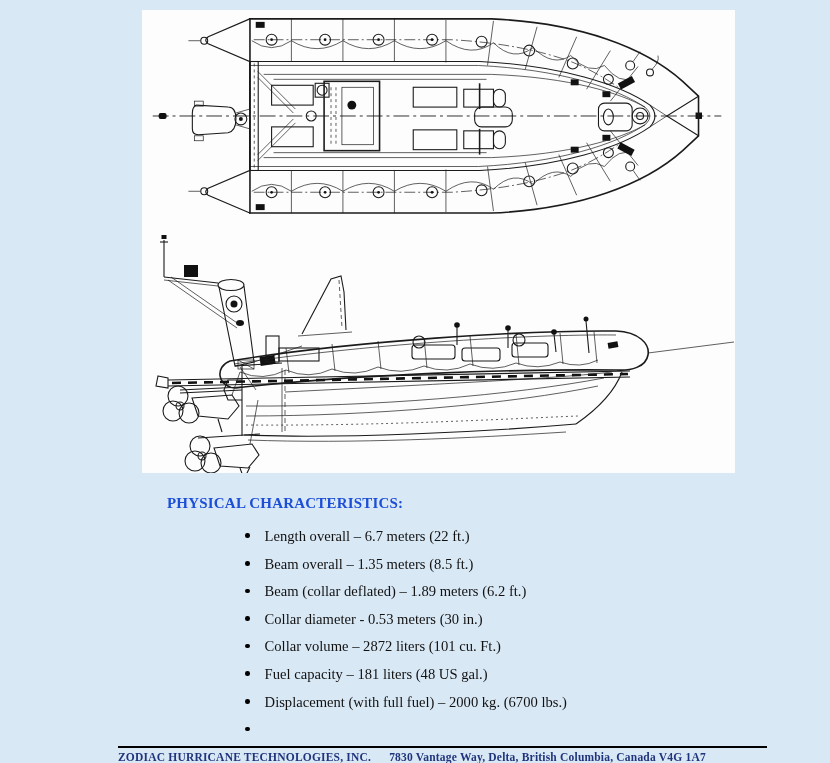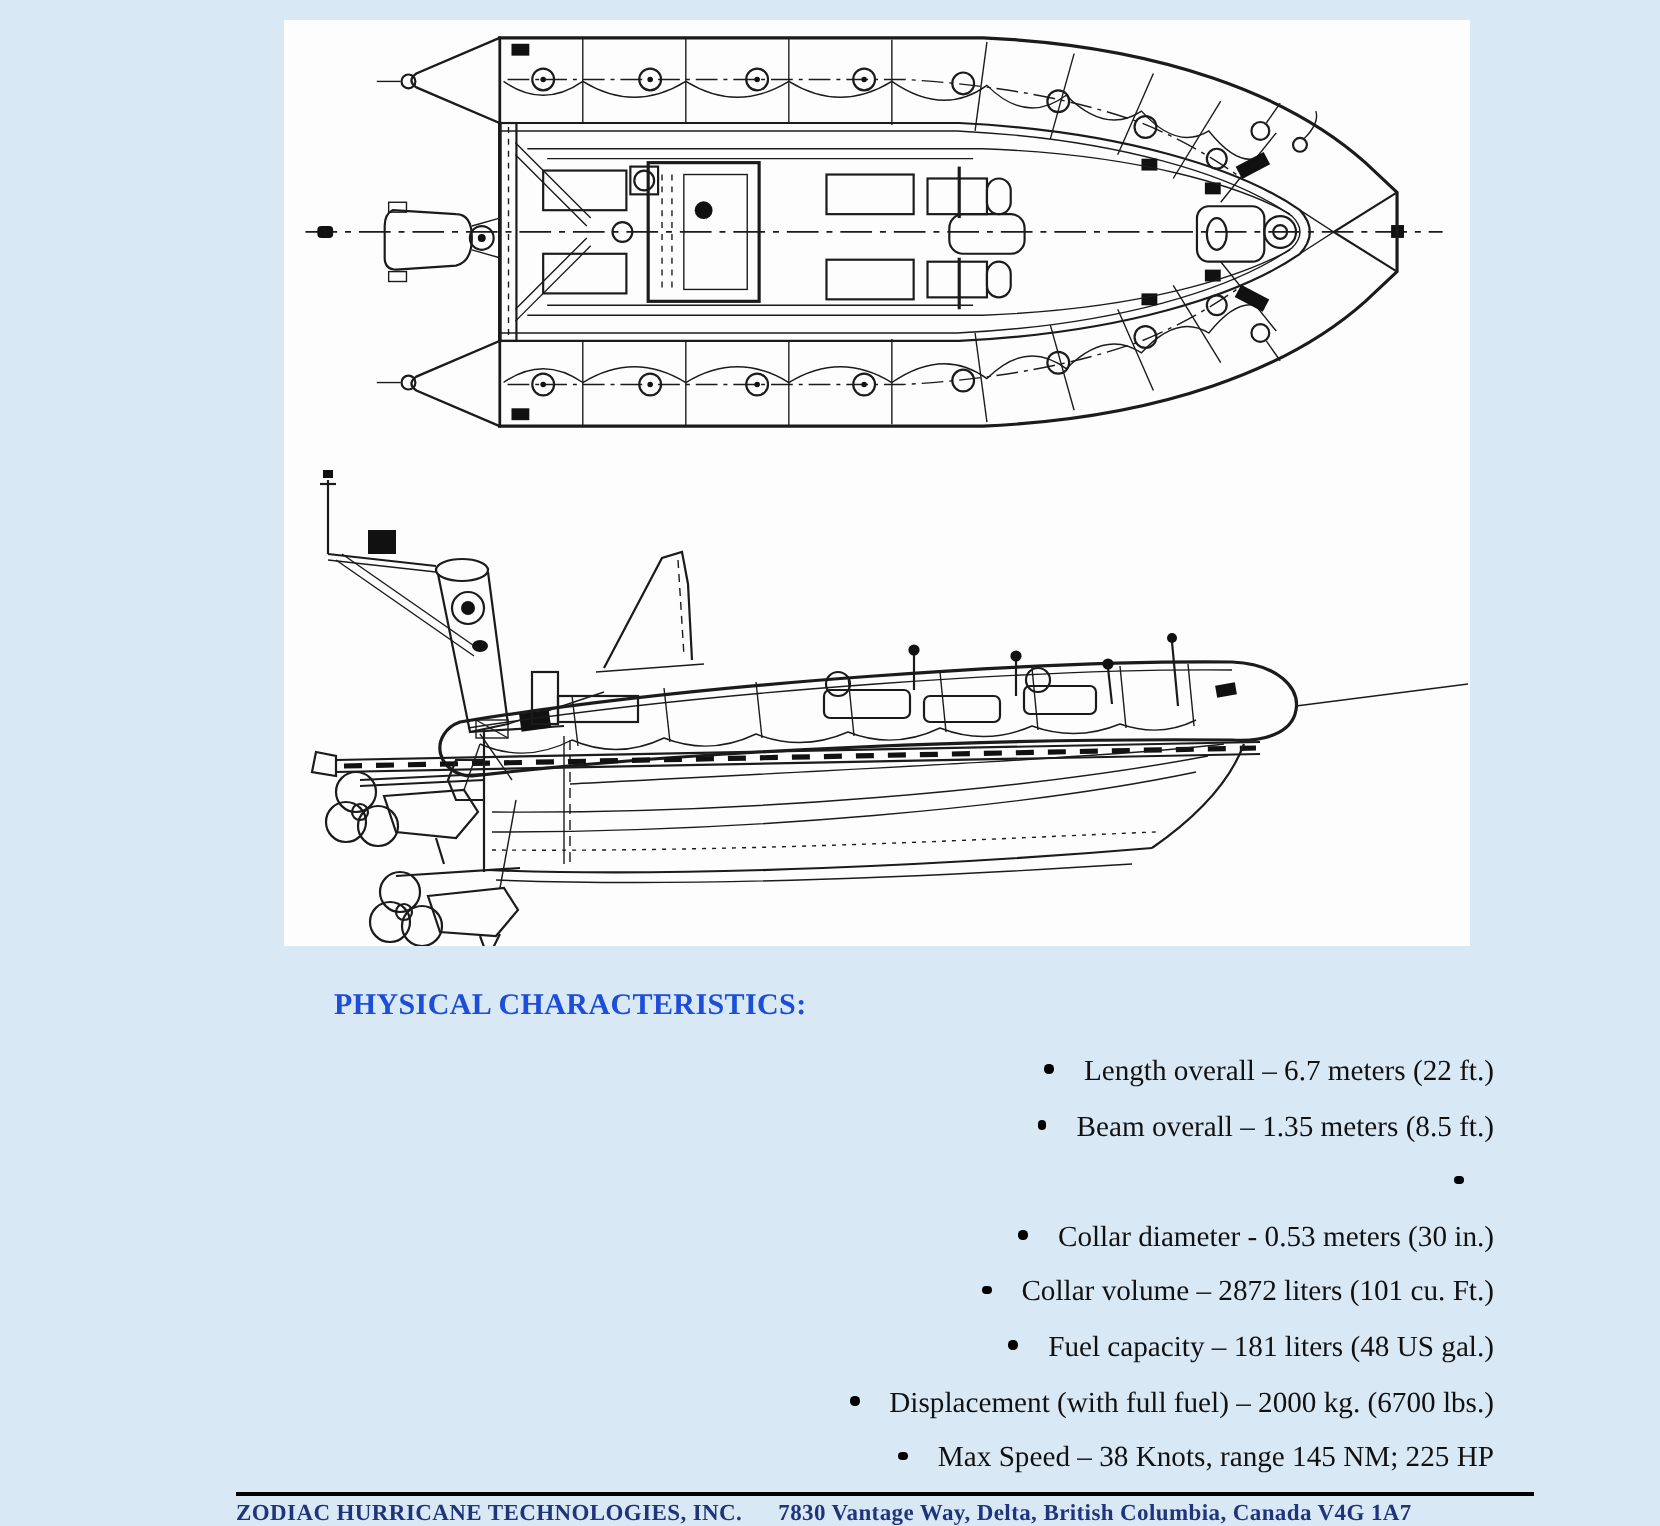--- a/index.html
+++ b/index.html
@@ -14,21 +14,21 @@
     background:#fdfdfe;
   }
   .panel svg{position:absolute; left:0;}
   svg.plan{top:0;}
   svg.profile{top:210px;}
   .specs{position:absolute; left:167px; top:494px; width:580px;}
   .specs h2{
     font-size:15px; line-height:18px; font-weight:bold; color:#1d4ed8;
     margin:0 0 16px 0; letter-spacing:.2px;
   }
-  .specs ul{list-style:none; margin:0; padding:0 0 0 78px;text-align:right;}
+  .specs ul{list-style:none; margin:0; padding:0 0 0 78px;}
   .specs li{
     font-size:14.6px; line-height:17px; margin:0 0 10.6px 0; white-space:nowrap;
   }
   .bullet{
     display:inline-block; width:4.6px; height:4.6px; border-radius:50%;
     background:#000; margin-right:15px; vertical-align:middle;
     transform:translateY(-2px);
   }
   .rule{
     position:absolute; left:118px; top:746px; width:649px; height:2px;
@@ -331,26 +331,26 @@
         <rect class="fk" x="466" y="122" width="10" height="6" transform="rotate(-10 471 125)"></rect>
       </g>
     </svg>
   </div>
 
   <div class="specs">
     <h2>PHYSICAL CHARACTERISTICS:</h2>
     <ul>
       <li><span class="bullet"></span><span>Length overall – 6.7 meters (22 ft.)</span></li>
       <li><span class="bullet"></span><span>Beam overall – 1.35 meters (8.5 ft.)</span></li>
-      <li><span class="bullet"></span></li>
+      <li><span class="bullet"></span><span>Beam (collar deflated) – 1.89 meters (6.2 ft.)</span></li>
       <li><span class="bullet"></span><span>Collar diameter - 0.53 meters (30 in.)</span></li>
       <li><span class="bullet"></span><span>Collar volume – 2872 liters (101 cu. Ft.)</span></li>
       <li><span class="bullet"></span><span>Fuel capacity – 181 liters (48 US gal.)</span></li>
       <li><span class="bullet"></span><span>Displacement (with full fuel) – 2000 kg. (6700 lbs.)</span></li>
-      <li><span class="bullet"></span><span>Max Speed – 38 Knots, range 145 NM; 225 HP</span></li>
+      <li><span class="bullet"></span></li>
     </ul>
   </div>
 
   <div class="rule"></div>
   <div class="footer">
     <span>ZODIAC HURRICANE TECHNOLOGIES, INC.</span><span class="addr">7830 Vantage Way, Delta, British Columbia, Canada V4G 1A7</span>
   </div>
 
 </div>
 

